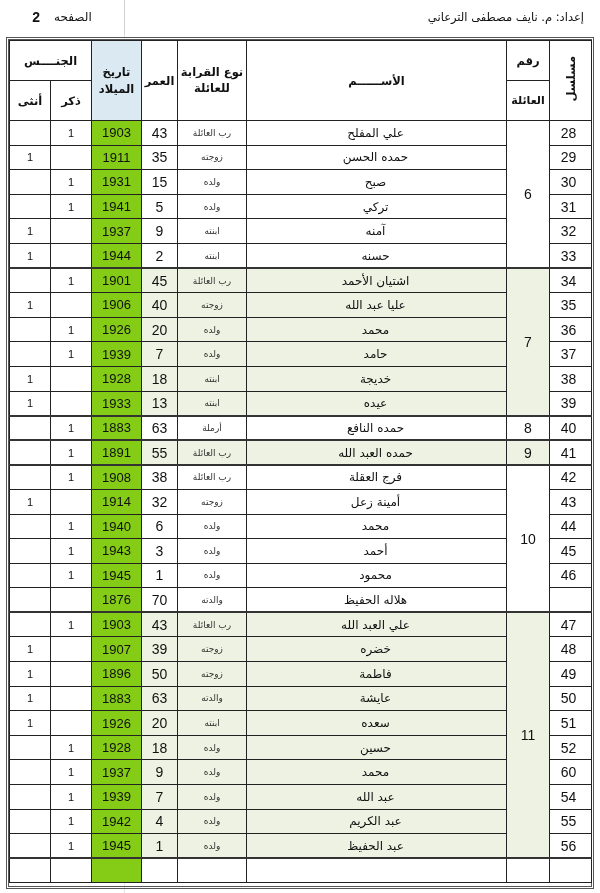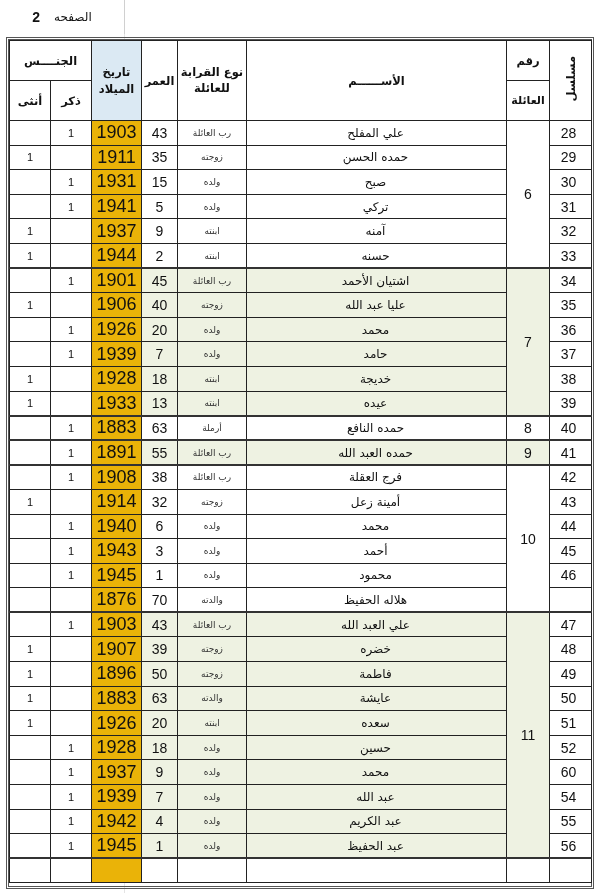--- a/index.html
+++ b/index.html
@@ -15,37 +15,38 @@
   table.census th { font-family:"DejaVu Sans", sans-serif; font-weight:bold; font-size:11.5px; background:#fff; }
   th.h-dob { background:#dbe9f3 !important; }
   .hdr-tall { height:40px; }
   table.census tbody tr { height:24.6px; }
   table.census tbody tr.sep td { border-top:2px solid #333; }
   td.c-serial { font-size:14px; text-align:left; padding-right:4px !important; background:#fff; }
   td.c-family { font-size:14px; background:#fff; }
   td.c-name { font-family:"DejaVu Sans", sans-serif !important; font-size:12px; text-align:left; padding-right:2px !important; }
   td.c-rel { font-family:"DejaVu Sans", sans-serif !important; font-size:9px; color:#333 !important; }
   td.c-age { font-size:14px; }
-  td.c-dob { font-size:18px; background:#eab308; }
+  td.c-dob { font-size:13px; background:#84cc16; }
   td.c-sex { font-size:11px; }
   tr.shade td.c-name, tr.shade td.c-rel, tr.shade td.c-age { background:#eef2e2; }
   td.c-family.shade { background:#eef2e2; }
   .vertical { writing-mode:vertical-rl; transform:rotate(180deg); display:inline-block; }
 </style>
 </head>
 <body>
 
 <div class="gridfaint" style="left:124px;"></div>
 
 <div class="topbar">
   <div class="pagebox">
     <span>الصفحه</span>
     <span class="num">2</span>
   </div>
   <div class="title">
+    <span>إعداد: م. نايف مصطفى الترعاني</span>
   </div>
 </div>
 
 <div class="tablewrap">
   <table class="census">
     <colgroup>
       <col style="width:42px">
       <col style="width:43px">
       <col style="width:260px">
       <col style="width:69px">

